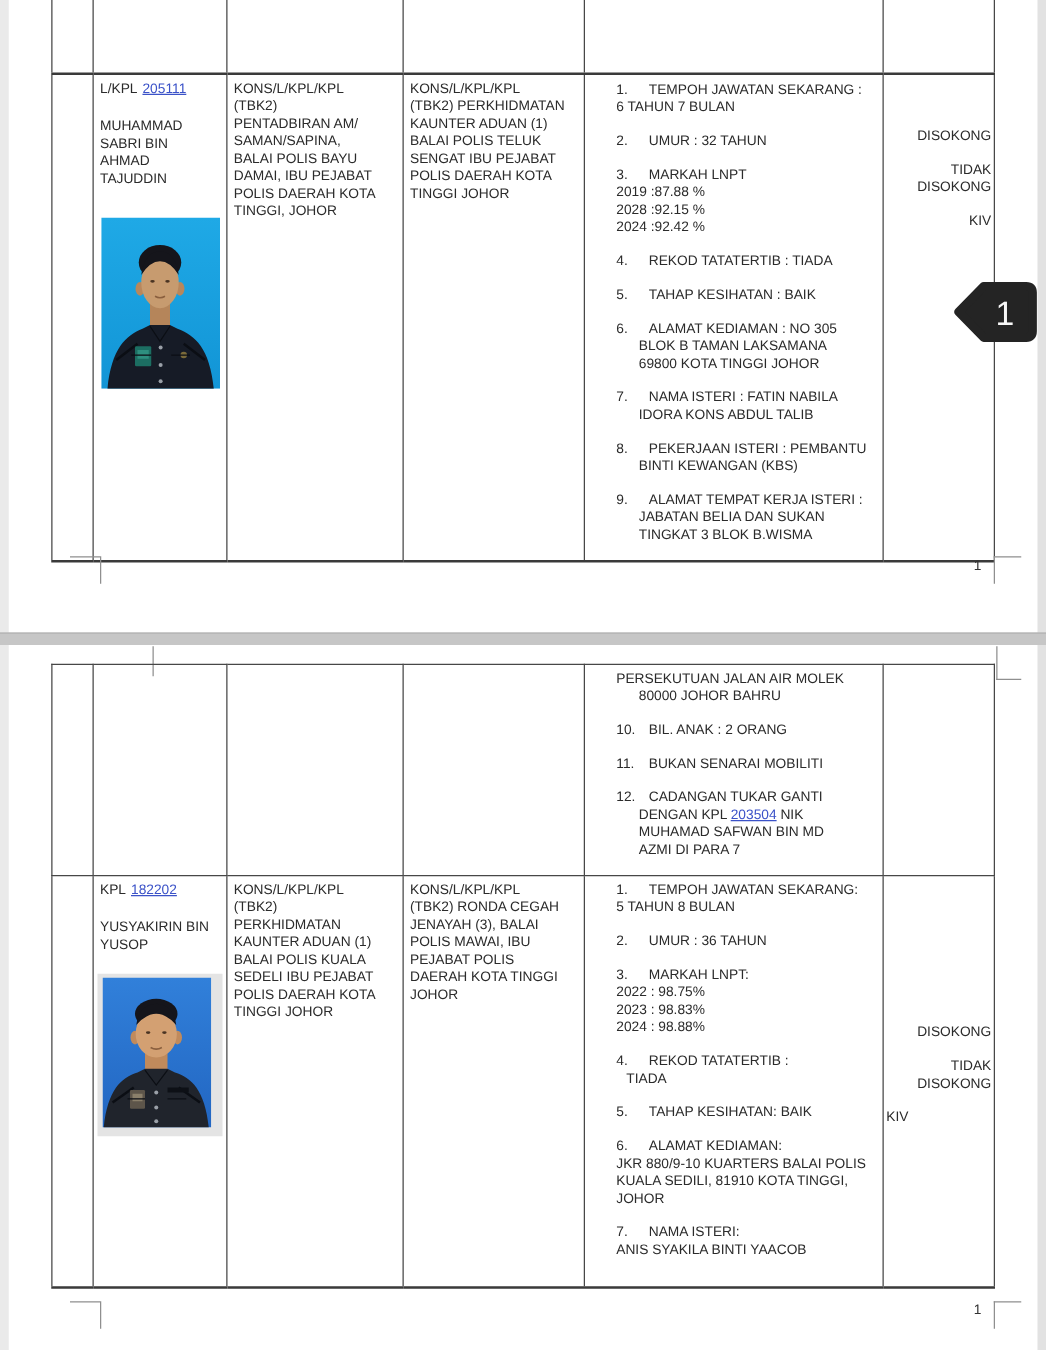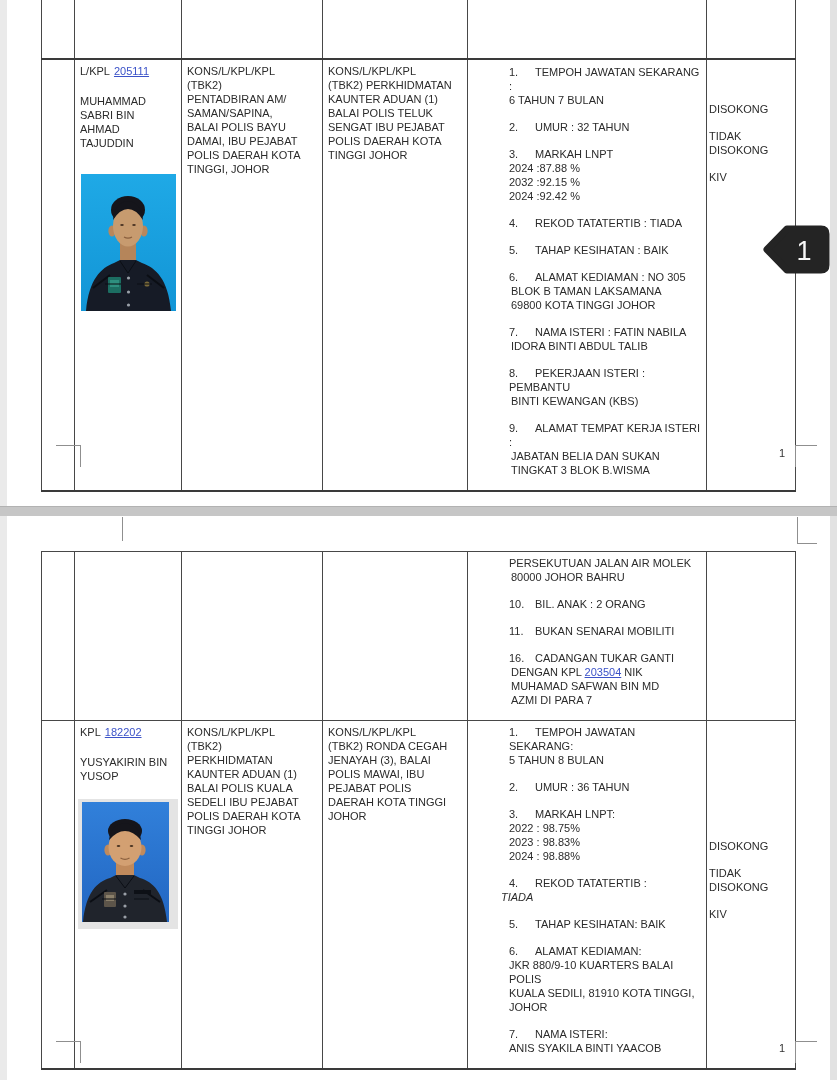--- a/index.html
+++ b/index.html
@@ -16,41 +16,41 @@
   .page-separator{position:absolute;left:0;top:506px;width:837px;height:9px;background:#c6c6c6;border-top:1px solid #b2b2b2;}
 
   table.doc{
     position:absolute;border-collapse:collapse;table-layout:fixed;width:754px;
     font-size:11px;line-height:14px;
   }
   table.doc td{border:1px solid #474747;vertical-align:top;padding:0;overflow:hidden;}
   tr.head-sep td{border-bottom:2px solid #3a3a3a;}
   tr.row-last td{border-bottom:2px solid #3a3a3a;}
   .t1{left:41px;top:-20px;}
-  .t2{left:41px;top:551px;}
+  .t2{left:41px;top:531px;}
 
   .cellpad{padding:4px 5px;}
   .celltext{white-space:pre-line;}
   .idline .link{margin-left:4px;}
   .link{color:#3b52c8;text-decoration:underline;cursor:pointer;}
   .name{white-space:pre-line;margin-top:16px;}
 
   .details{padding:5px 4px 0 25px;}
   .details.cont{padding-top:4px;}
   .item{margin-bottom:13px;}
   .ln{min-height:14px;}
   .num{display:inline-block;min-width:26px;}
-  .ind0{margin-left:16px;}
+  .ind0{margin-left:0;}
   .ind1{margin-left:18px;}
-  .ind2{margin-left:8px;font-style:italic;}
+  .ind2{margin-left:8px;}
 
   .decision{padding:42px 2px 0 2px;}
   .decision.low{padding-top:118px;}
   .dec{white-space:pre-line;margin-bottom:13px;}
-  .dec.center{text-align:left;}
+  .dec.center{text-align:right;}
   .dec.left{text-align:left;}
 
   .photo1{width:95px;height:137px;margin:24px 0 0 1px;}
   .photo2{width:100px;height:130px;margin:16px 0 0 -2px;background:#e4e4e4;
           padding:3px 9px 7px 4px;box-sizing:border-box;}
   .photo1 svg,.photo2 svg{display:block;width:100%;height:100%;}
 
   .pagenum{position:absolute;left:779px;font-size:11px;color:#333;}
   .pagenum.p1{top:447px;}
   .pagenum.p2{top:1042px;}
@@ -156,38 +156,38 @@
         <div class="details">
               <div class="item">
                 <div class="ln ind0"><span class="num">1.</span><span>TEMPOH JAWATAN SEKARANG :</span></div>
                 <div class="ln ind0">6 TAHUN 7 BULAN</div>
               </div>
               <div class="item">
                 <div class="ln ind0"><span class="num">2.</span><span>UMUR : 32 TAHUN</span></div>
               </div>
               <div class="item">
                 <div class="ln ind0"><span class="num">3.</span><span>MARKAH LNPT</span></div>
-                <div class="ln ind0">2024 :87.88 %</div>
-                <div class="ln ind0">2032 :92.15 %</div>
+                <div class="ln ind0">2019 :87.88 %</div>
+                <div class="ln ind0">2028 :92.15 %</div>
                 <div class="ln ind0">2024 :92.42 %</div>
               </div>
               <div class="item">
                 <div class="ln ind0"><span class="num">4.</span><span>REKOD TATATERTIB : TIADA</span></div>
               </div>
               <div class="item">
                 <div class="ln ind0"><span class="num">5.</span><span>TAHAP KESIHATAN : BAIK</span></div>
               </div>
               <div class="item">
                 <div class="ln ind0"><span class="num">6.</span><span>ALAMAT KEDIAMAN : NO 305</span></div>
                 <div class="ln ind1">BLOK B TAMAN LAKSAMANA</div>
                 <div class="ln ind1">69800 KOTA TINGGI JOHOR</div>
               </div>
               <div class="item">
                 <div class="ln ind0"><span class="num">7.</span><span>NAMA ISTERI : FATIN NABILA</span></div>
-                <div class="ln ind1">IDORA BINTI ABDUL TALIB</div>
+                <div class="ln ind1">IDORA KONS ABDUL TALIB</div>
               </div>
               <div class="item">
                 <div class="ln ind0"><span class="num">8.</span><span>PEKERJAAN ISTERI : PEMBANTU</span></div>
                 <div class="ln ind1">BINTI KEWANGAN (KBS)</div>
               </div>
               <div class="item">
                 <div class="ln ind0"><span class="num">9.</span><span>ALAMAT TEMPAT KERJA ISTERI :</span></div>
                 <div class="ln ind1">JABATAN BELIA DAN SUKAN</div>
                 <div class="ln ind1">TINGKAT 3 BLOK B.WISMA</div>
               </div>
@@ -236,21 +236,21 @@
                 <div class="ln ind0">PERSEKUTUAN JALAN AIR MOLEK</div>
                 <div class="ln ind1">80000 JOHOR BAHRU</div>
               </div>
               <div class="item">
                 <div class="ln ind0"><span class="num">10.</span><span>BIL. ANAK : 2 ORANG</span></div>
               </div>
               <div class="item">
                 <div class="ln ind0"><span class="num">11.</span><span>BUKAN SENARAI MOBILITI</span></div>
               </div>
               <div class="item">
-                <div class="ln ind0"><span class="num">16.</span><span>CADANGAN TUKAR GANTI</span></div>
+                <div class="ln ind0"><span class="num">12.</span><span>CADANGAN TUKAR GANTI</span></div>
                 <div class="ln ind1"><span>DENGAN KPL </span><a class="link" href="#">203504</a><span> NIK</span></div>
                 <div class="ln ind1">MUHAMAD SAFWAN BIN MD</div>
                 <div class="ln ind1">AZMI DI PARA 7</div>
               </div>
             </div>
       </td>
       <td></td>
     </tr>
     <tr class="row-last" style="height:329px">
       <td></td>

